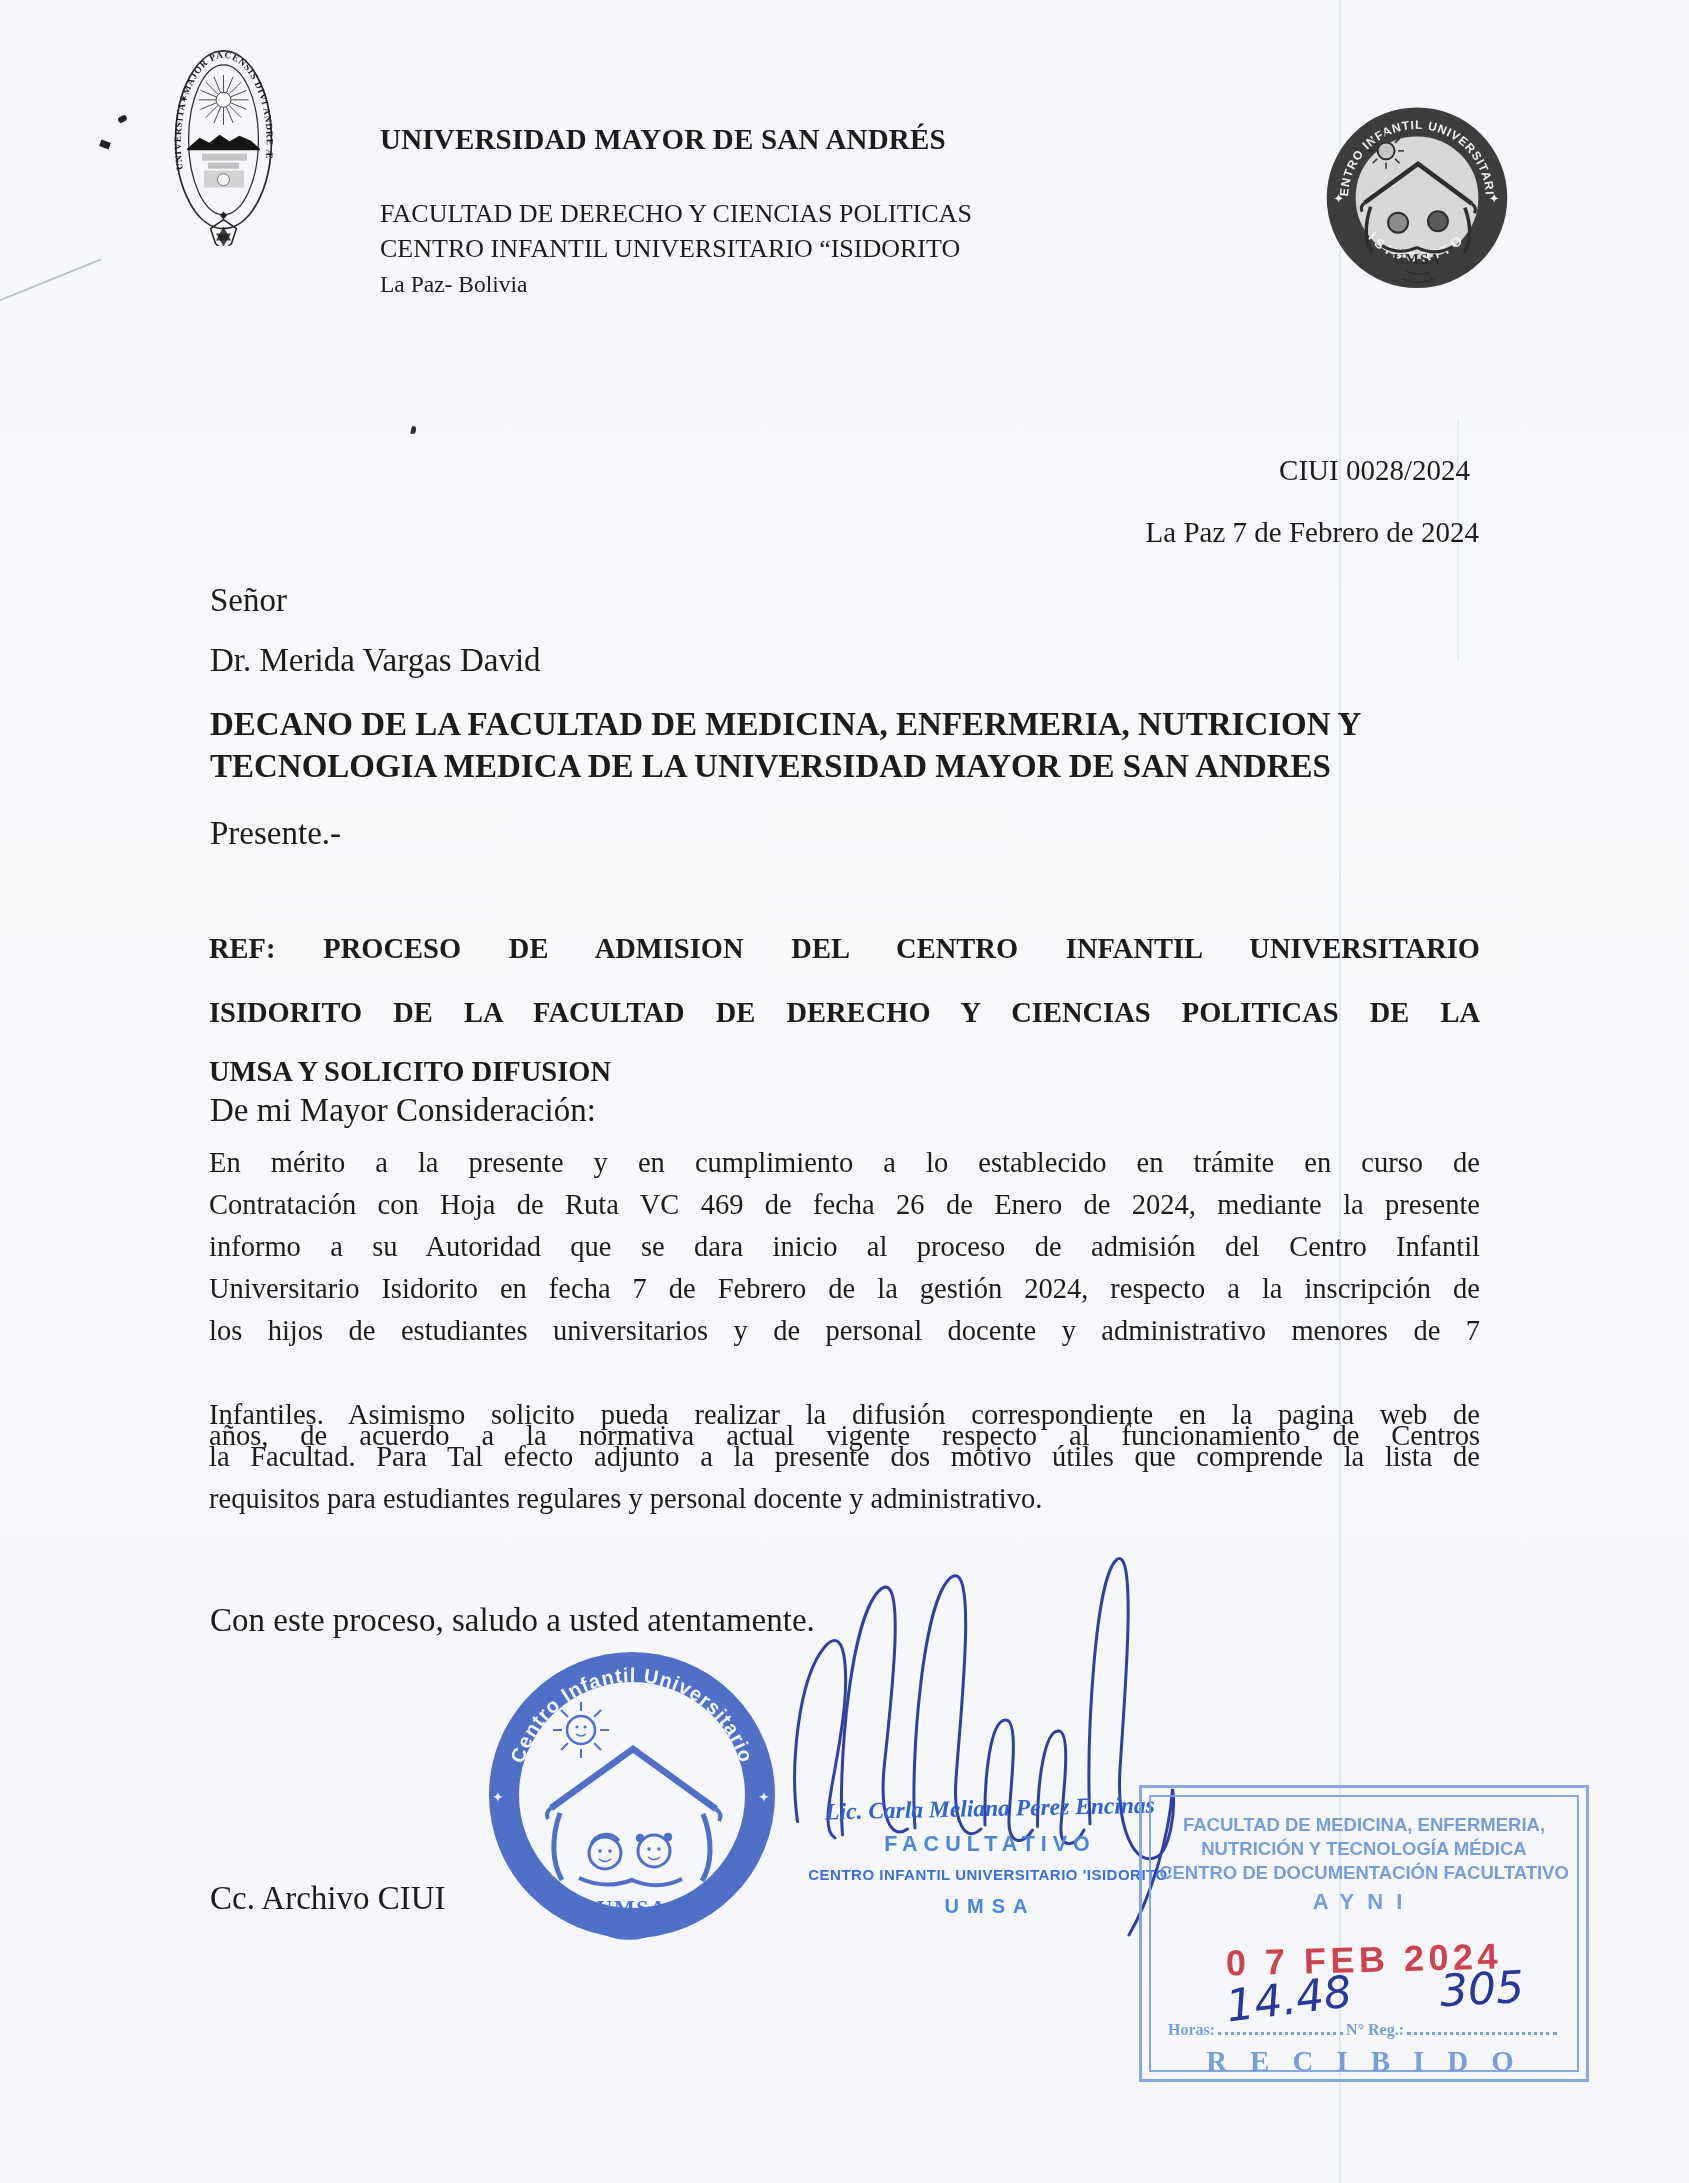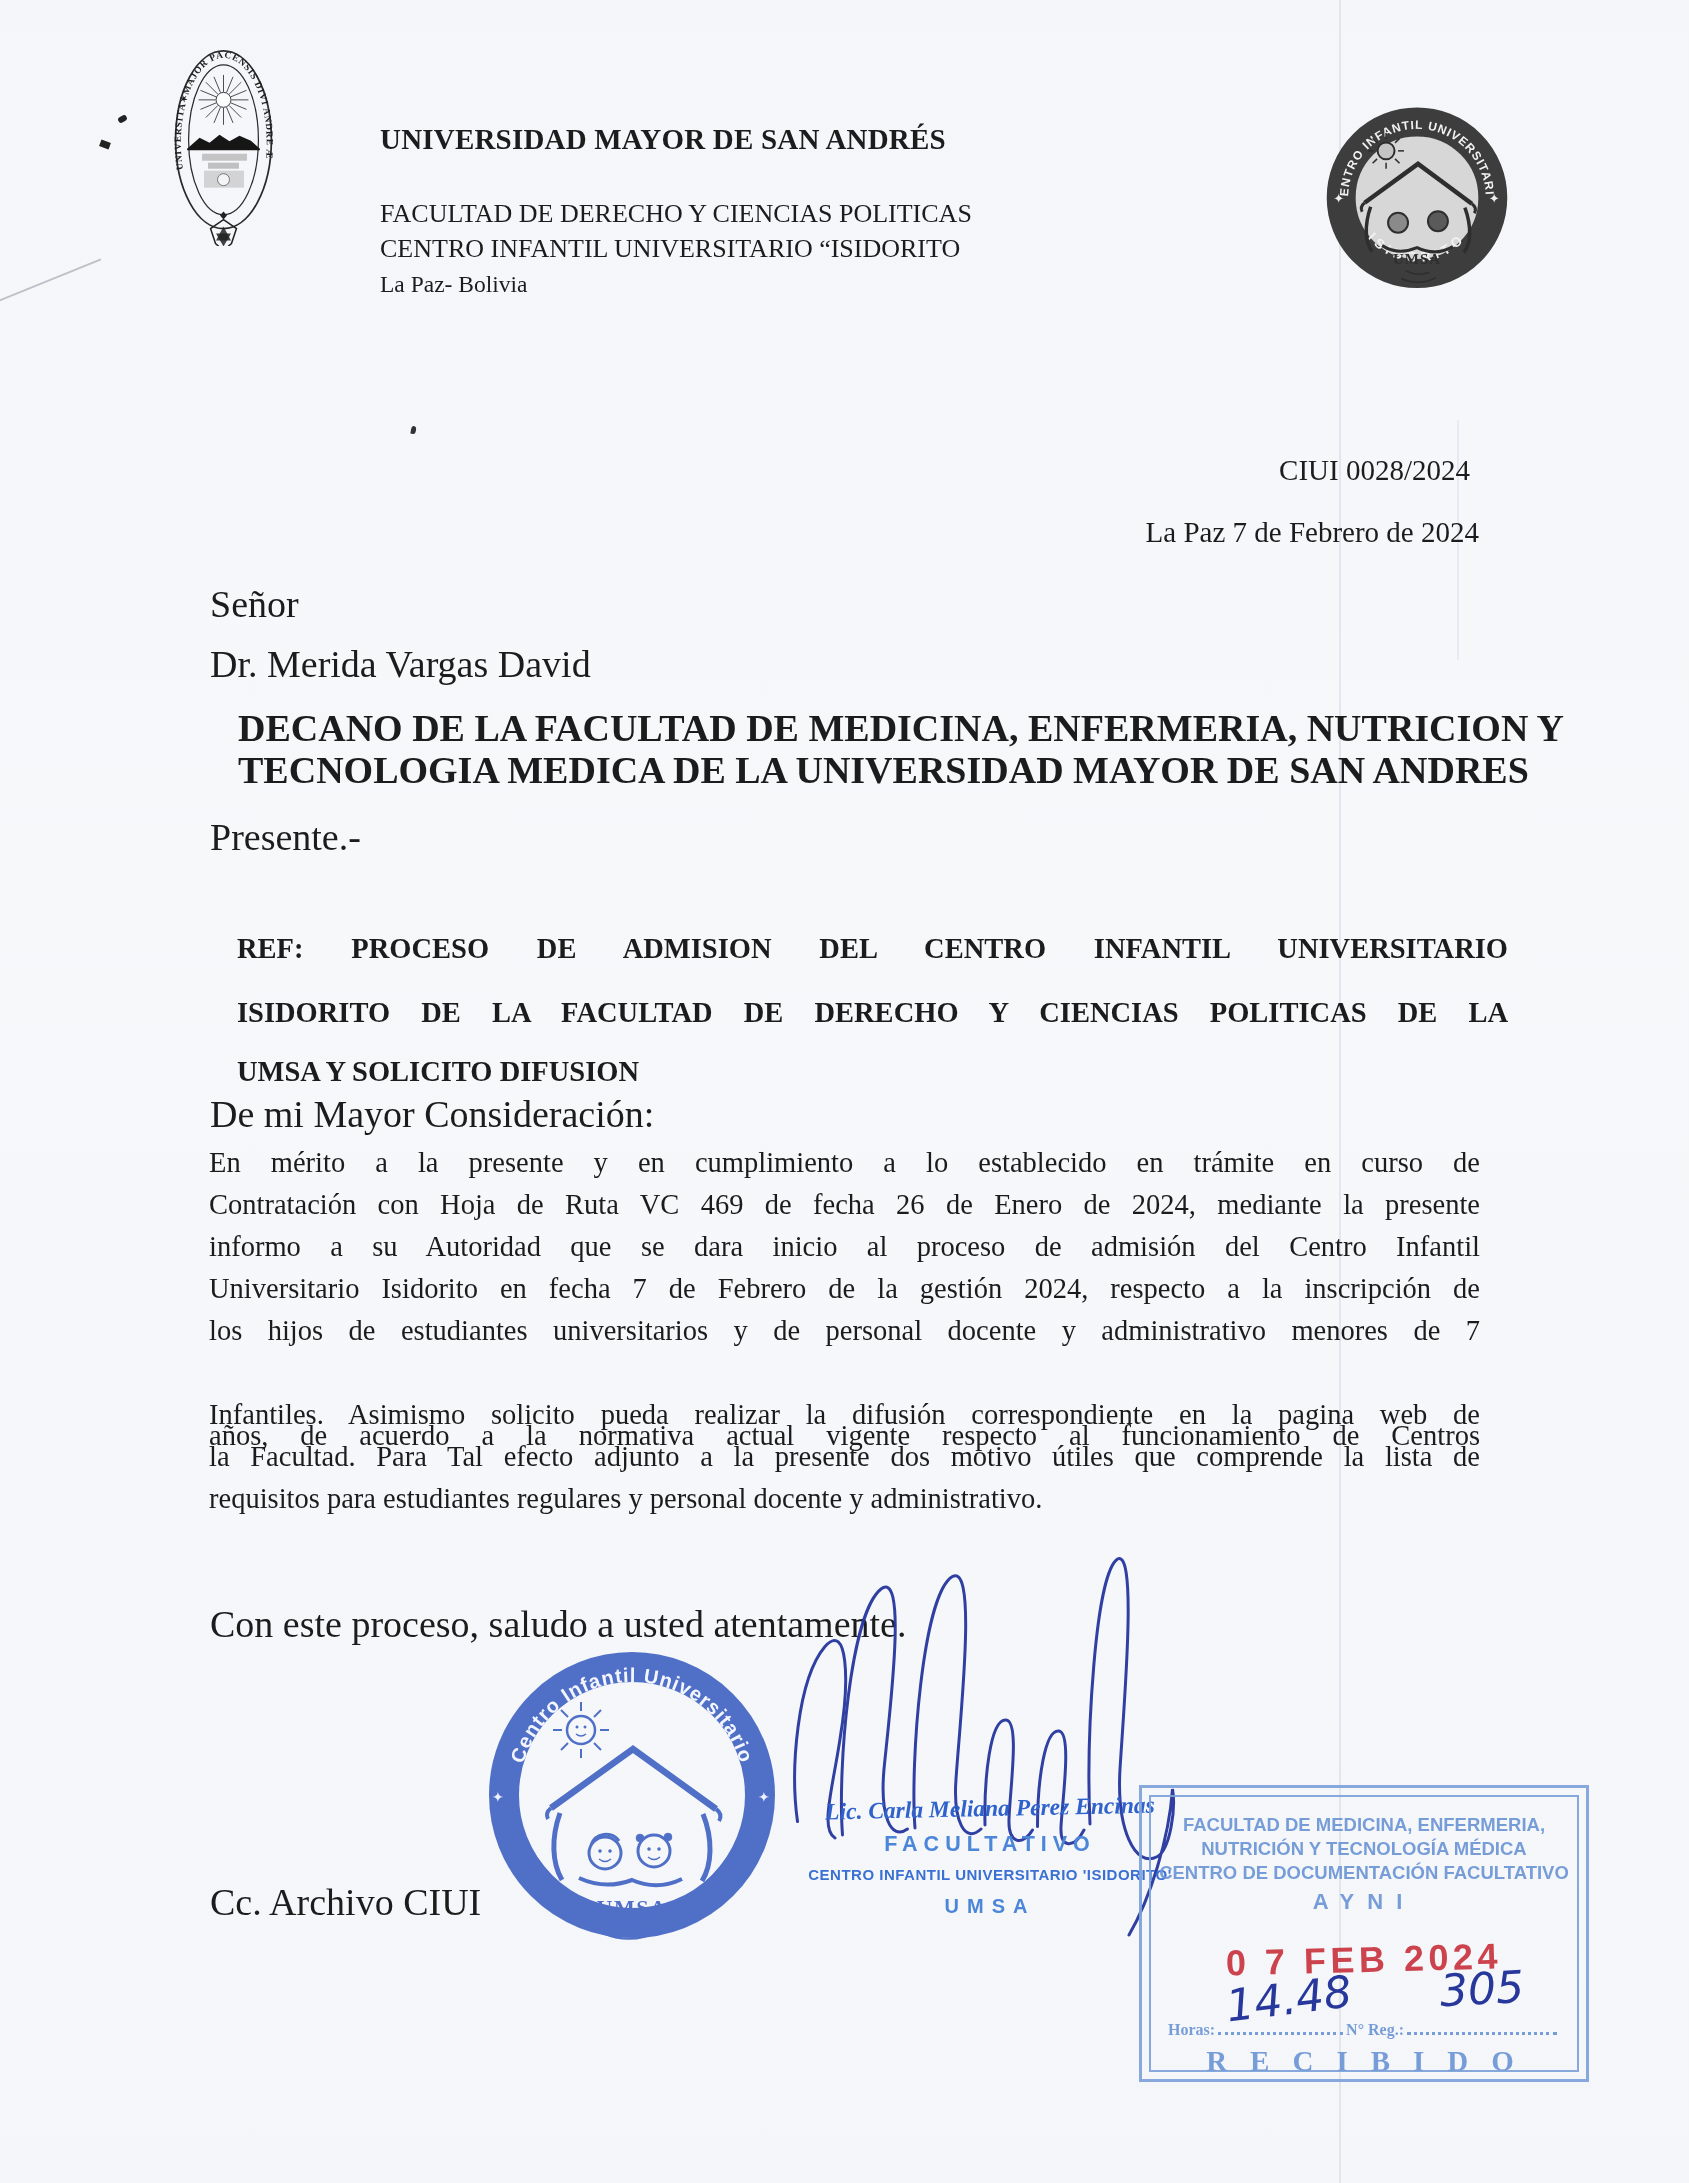--- a/index.html
+++ b/index.html
@@ -16,22 +16,22 @@
   
   .h-line{position:absolute;left:380px;width:780px;text-align:left;white-space:nowrap;}
   .h-university{top:123px;font-size:29px;font-weight:bold;letter-spacing:0.2px;}
   .h-faculty{top:199px;font-size:26px;}
   .h-center{top:234px;font-size:26px;}
   .h-city{top:271px;font-size:23.5px;}
   
   .ref-code{position:absolute;right:220px;top:454px;font-size:29px;white-space:nowrap;}
   .date-line{position:absolute;right:211px;top:516px;font-size:29px;white-space:nowrap;}
   
-  .txt{position:absolute;left:210px;font-size:38px;white-space:nowrap;}
-  .bold{font-weight:bold;margin-left:28px;}
+  .txt{position:absolute;left:210px;font-size:33px;white-space:nowrap;}
+  .bold{font-weight:bold;}
   
   .just{position:absolute;left:209px;width:1271px;font-size:28.5px;white-space:nowrap;}
   .just.stretch{white-space:normal;text-align:justify;text-align-last:justify;}
   .body-line{position:absolute;left:209px;width:1271px;font-size:28.5px;}
   .body-line.stretch{text-align:justify;text-align-last:justify;}
   
   .coord{position:absolute;left:790px;width:400px;text-align:center;white-space:nowrap;
          font-family:"Liberation Sans",sans-serif;}
   .coord-name{top:1795px;font-family:"Liberation Serif",serif;font-style:italic;font-weight:bold;
               font-size:23.5px;color:#2f62cc;transform:rotate(-1.2deg);}

